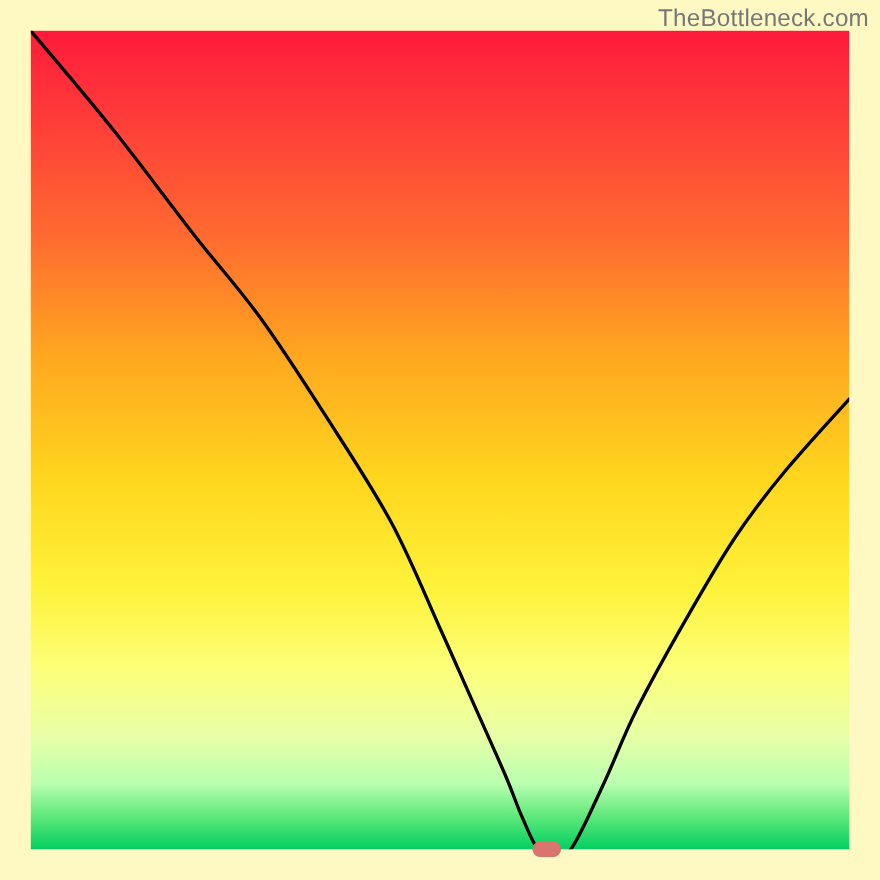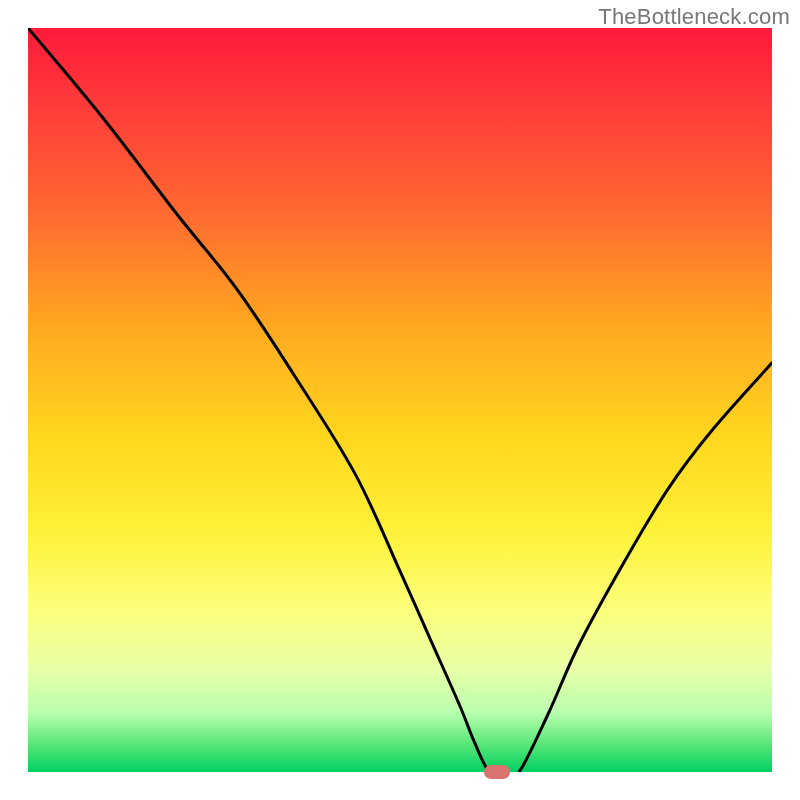--- a/index.html
+++ b/index.html
@@ -10,21 +10,21 @@
     background: #000;
     overflow: hidden;
     font-family: Arial, Helvetica, sans-serif;
   }
   .frame {
     position: absolute;
     left: 0;
     top: 0;
     width: 800px;
     height: 800px;
-    background: #ffffff;
+    background: #fef9c3;
   }
   .plot {
     position: absolute;
     left: 28px;
     top: 28px;
     width: 744px;
     height: 744px;
     background: linear-gradient(
       to bottom,
       #ff1a3a 0%,

